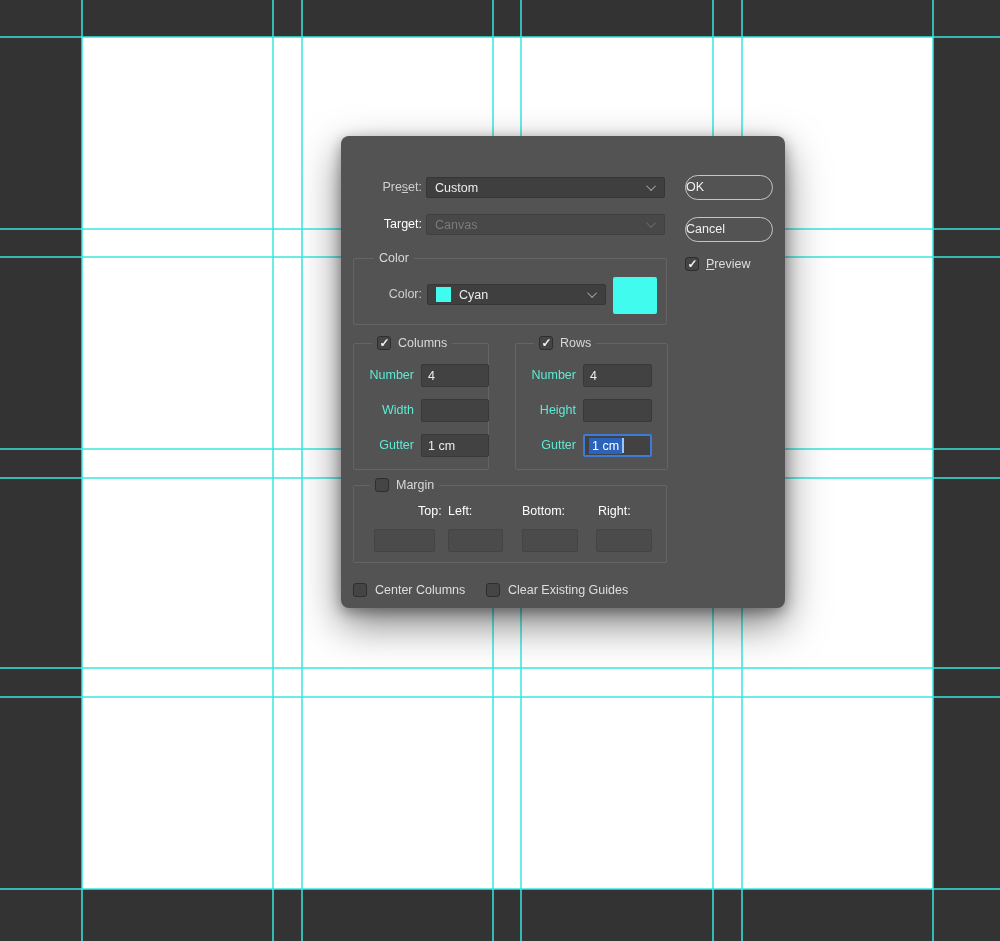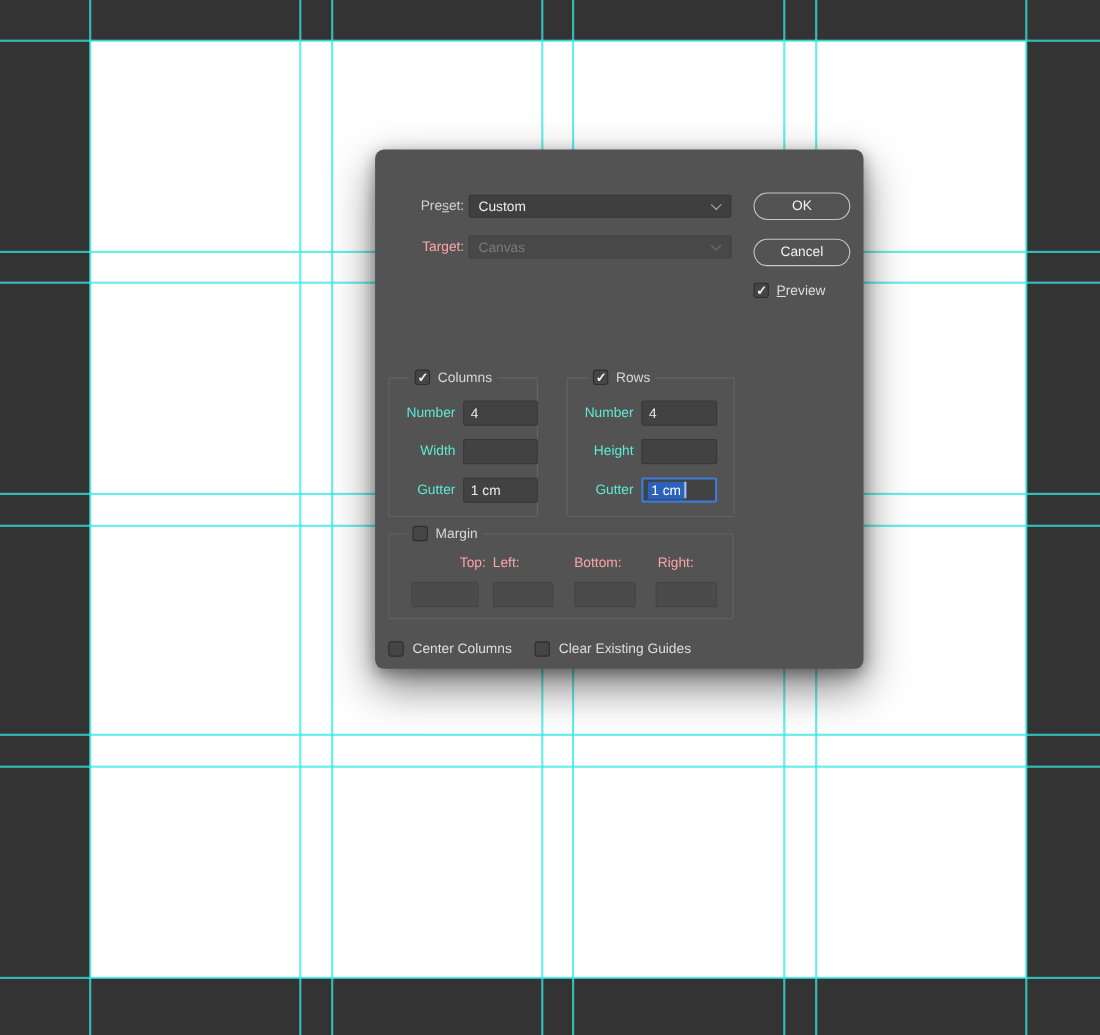--- a/index.html
+++ b/index.html
@@ -42,21 +42,21 @@
               border:1px solid #363636; border-radius:2px;
               display:flex; align-items:center; padding:0 8px; color:#ECECEC; }
   .dropdown .chev { margin-left:auto; width:7px; height:7px;
               border-left:1.6px solid #A5A5A5; border-bottom:1.6px solid #A5A5A5;
               transform:rotate(-45deg) translateY(-2px); }
   .dropdown.disabled { background:#484848; color:#7B7B7B; border-color:#404040; }
   .dropdown.disabled .chev { border-color:#6B6B6B; }
 
   .pill { position:absolute; left:344px; width:88px; height:25px; border-radius:13px;
           border:1.4px solid #C6C6C6; background:transparent; color:#F0F0F0;
-          font-size:12.5px; text-align:center; line-height:22px; cursor:default; }
+          font-size:12.5px; line-height:22px; cursor:default; }
 
   .cb { position:absolute; width:14px; height:14px; background:#454545;
         border:1px solid #2E2E2E; border-radius:3px; }
   .cb.checked::after { content:"\2713"; position:absolute; left:1.5px; top:-1px;
         color:#F4F4F4; font-size:12px; font-weight:bold; }
   .cb-lbl { position:absolute; line-height:15px; color:#DEDEDE; }
 
   .group { position:absolute; border:1px solid #646464; border-radius:2px; }
   .legend { position:absolute; top:-8px; left:18px; background:#535353;
             padding:0 5px; color:#D8D8D8; display:flex; align-items:center; gap:7px; }
@@ -69,21 +69,21 @@
 
   .swatch-sm { width:15px; height:15px; margin-right:8px; flex:0 0 auto; }
   .swatch-lg { position:absolute; width:44px; height:37px; border-radius:2px; }
 
   
   .fld.focus { border:2px solid #3E7BD6; display:flex; align-items:center; padding:0 4px; }
   .fld.focus .sel { background:#2A62BC; color:#FFFFFF; padding:1px 3px; }
   .fld.focus .caret { width:2px; height:15px; background:#9CC3FF; }
 
   .grp-lbl { position:absolute; width:58px; text-align:right; line-height:23px; color:#5eead4; }
-  .dis-lbl { color:#fca5a5; }
+  .dis-lbl { color:#ffffff; }
 </style>
 </head>
 <body>
 
 <div class="stage">
 
   <div class="artboard"></div>
   <div>
       <div class="guide v" style="left: 81px; background: rgb(53, 231, 226);"></div>
       <div class="guide v" style="left: 272px; background: rgb(53, 231, 226);"></div>
@@ -118,20 +118,30 @@
       <label class="lbl dis-lbl" style="left:6px;top:52px;width:75px;"><span>Tar</span><span class="mn">g</span><span>et:</span></label>
       <div class="dropdown disabled" style="left:85px;top:52px;width:239px;">
         <span>Canvas</span>
         <span class="chev"></span>
       </div>
       <div class="pill" style="top:55px;">Cancel</div>
 
       <span class="cb checked" style="left:344px;top:95px;"></span>
       <span class="cb-lbl" style="left:365px;top:95px;"><span class="mn">P</span><span>review</span></span>
 
+      <div class="group" style="left:12px;top:96px;width:314px;height:67px;">
+        <span class="legend" style="left:20px;">Color</span>
+        <label class="lbl" style="left:2px;top:25px;width:66px;">Color:</label>
+        <div class="dropdown" style="left:73px;top:25px;width:179px;">
+          <span class="swatch-sm" style="background:#40FBEE;"></span>
+          <span>Cyan</span>
+          <span class="chev"></span>
+        </div>
+        <span class="swatch-lg" style="left:259px;top:18px;background:#40FBEE;"></span>
+      </div>
 
       <div class="group" style="left:12px;top:181px;width:136px;height:127px;">
         <span class="legend" style="left:18px;">
           <span class="cb checked"></span>
           <span>Columns</span>
         </span>
         <span class="grp-lbl" style="left:2px;top:20px;">Number</span>
         <input class="fld" style="left: 67px; top: 20px; width: 68px;" value="4">
         <span class="grp-lbl" style="left:2px;top:55px;">Width</span>
         <input class="fld" style="left: 67px; top: 55px; width: 68px;" value="">

